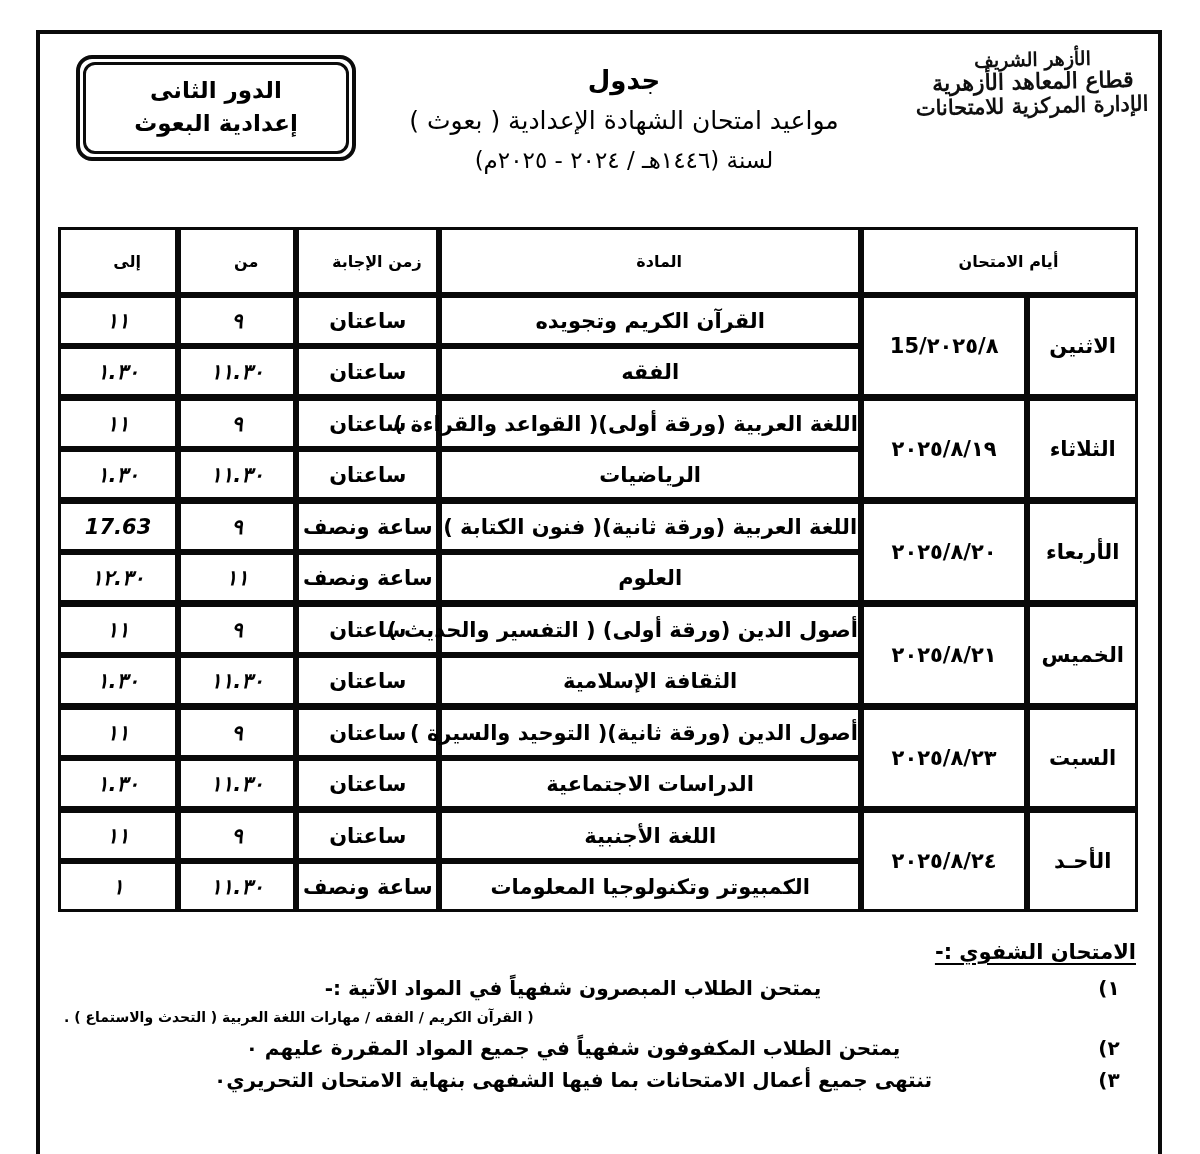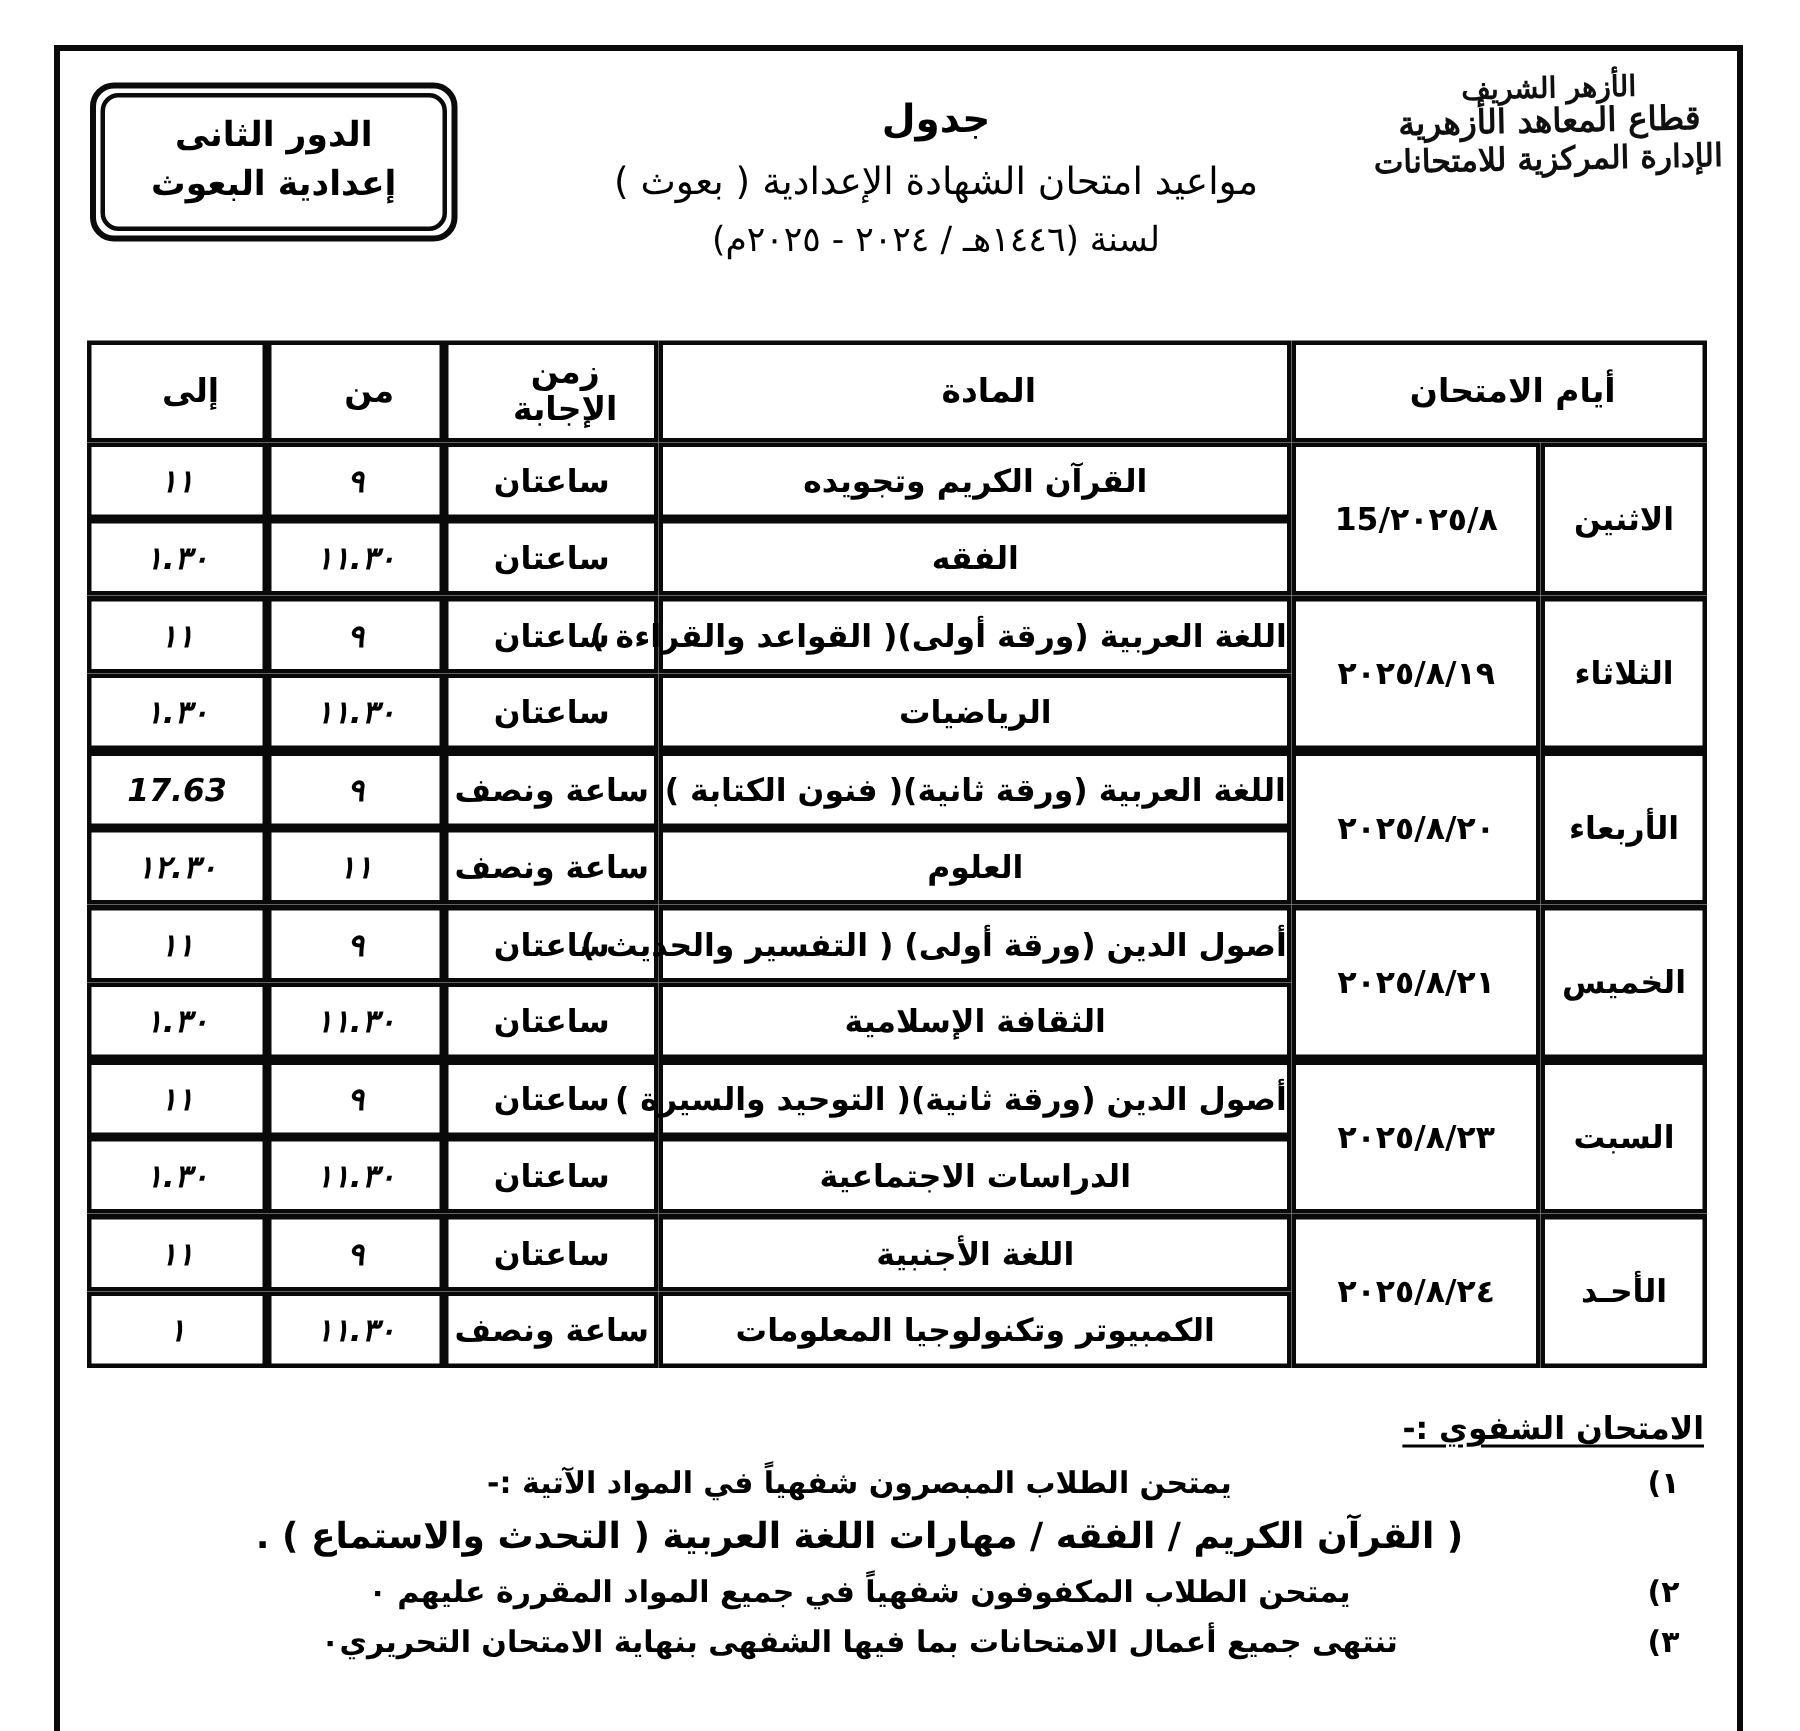--- a/index.html
+++ b/index.html
@@ -40,23 +40,23 @@
     position: relative;
     height: 193px;
     display: flex;
     flex-direction: row;
     align-items: flex-start;
   }
 
   
   .badge-wrap {
     position: absolute;
-    left: 20px;
+    left: 36px;
     top: 21px;
-    width: 245px;
+    width: 280px;
   }
   .badge-outer {
     border: 4px solid #0b0b0b;
     border-radius: 16px;
     padding: 3px;
   }
   .badge-inner {
     border: 3px solid #0b0b0b;
     border-radius: 12px;
     padding: 9px 8px 12px;
@@ -129,21 +129,21 @@
   table.sched th, table.sched td {
     border: 3px solid #090909;
     text-align: center;
     vertical-align: middle;
     font-weight: 700;
     background: #fff;
     padding: 0;
   }
   table.sched th {
     height: 62px;
-    font-size: 22px;
+    font-size: 16px;
     padding-left: 18px;
   }
   table.sched td {
     height: 45px;
     font-size: 21px;
   }
   
   td.split-top { border-bottom: 1px solid #6e6e6e; }
   td.split-bot { border-top: none; margin-left: 40px; }
 
@@ -192,23 +192,23 @@
     text-align: center;
   }
   .note-text {
     font-size: 20px;
     font-weight: 700;
     flex: 1 1 auto;
     text-align: center;
     white-space: nowrap;
   }
   .note-sub {
-    font-size: 24px;
-    font-weight: 700;
-    text-align: center;
+    font-size: 14px;
+    font-weight: 700;
+    text-align: left;
     margin: 2px 0 8px 0;
     padding-right: 54px;
     white-space: nowrap;
   }
 </style>
 </head>
 <body>
 
 <div class="page-frame">
   <div class="page-inner">

